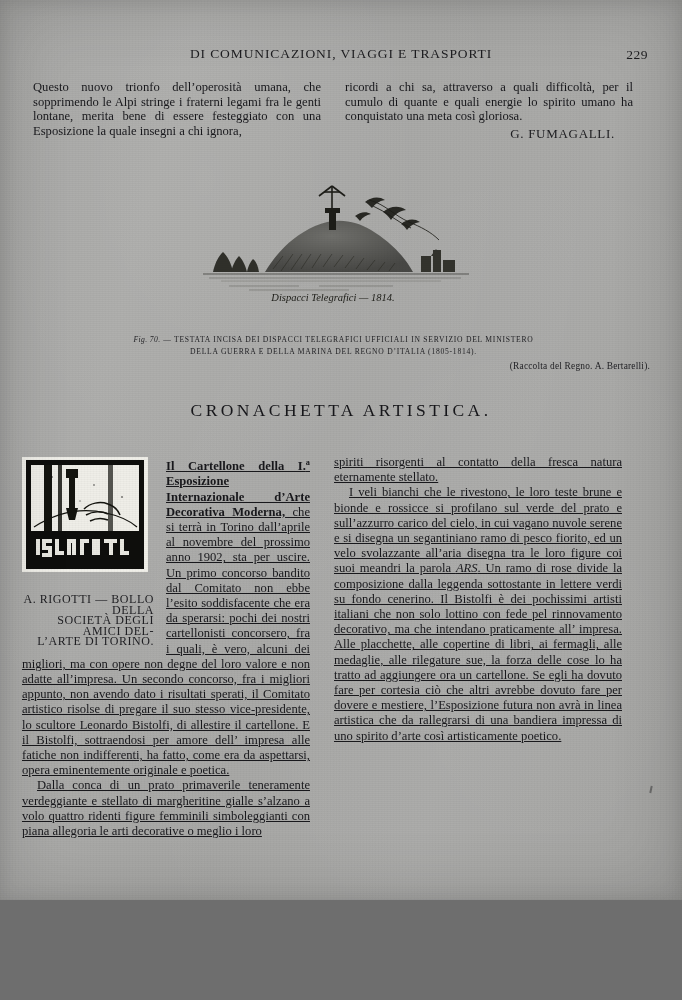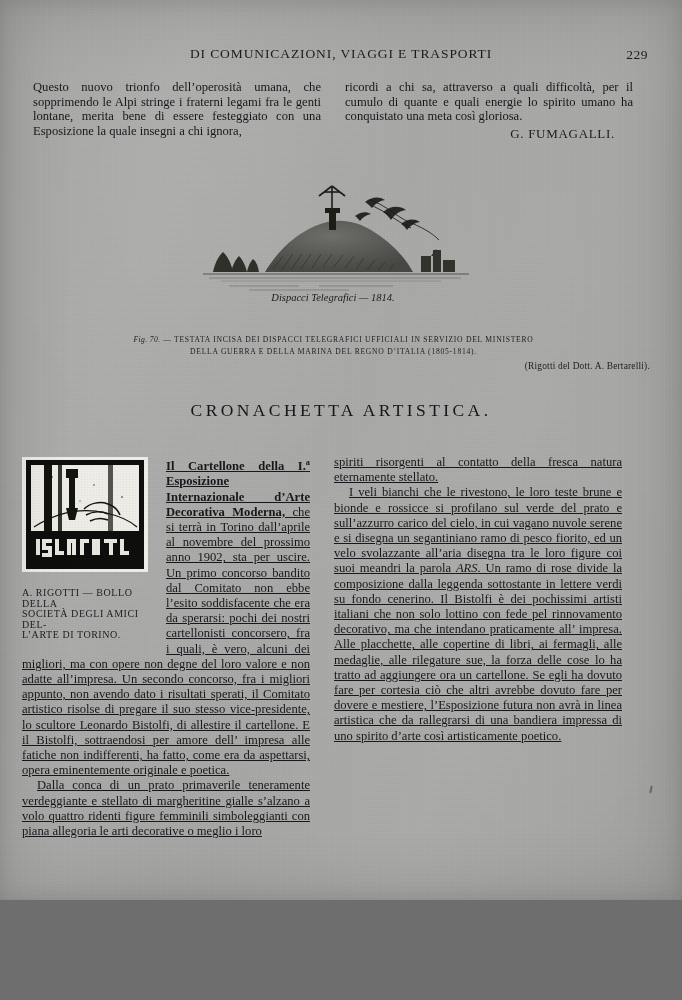--- a/index.html
+++ b/index.html
@@ -168,27 +168,27 @@
     float: left;
     width: 134px;
     margin: 2px 10px 4px 0;
   }
   .woodcut {
     width: 126px;
     height: 115px;
     display: block;
   }
   .woodcut-caption {
-    margin-top: 16px;
+    margin-top: 22px;
     width: 132px;
-    font-size: 10px;
+    font-size: 12px;
     line-height: 10.5px;
     letter-spacing: 0.55px;
     text-transform: uppercase;
-    text-align: left;
+    text-align: right;
     color: #1e1e22;
   }
   .bold { font-weight: bold; }
   .ital { font-style: italic; }
   .sup { font-size: 0.66em; vertical-align: super; }
 
   
   .stray-mark {
     position: absolute;
     right: 30px;
@@ -300,21 +300,21 @@
         <path d="M80 122 L180 122"></path>
       </g>
 
       <text x="164" y="133" text-anchor="middle" font-family="Liberation Serif, serif" font-size="10.5" font-style="italic" fill="#1b1b16">Dispacci Telegrafici — 1814.</text>
     </svg>
 
     <div class="fig-caption">
       <span class="fignum">Fig. 70.</span>
       <span>— Testata incisa dei dispacci telegrafici ufficiali in servizio del Ministero</span><br>
       <span>della Guerra e della Marina del Regno d’Italia (1805-1814).</span>
-      <div class="fig-credit">(Rigotti del Dott. A. Bertarelli).</div>
+      <div class="fig-credit">(Raccolta del Regno. A. Bertarelli).</div>
     </div>
   </div>
 
   <div class="section-heading">Cronachetta artistica.</div>
 
   <div class="body-cols">
 
     <div class="col">
       <div class="woodcut-wrap">
         <svg class="woodcut" viewBox="0 0 126 115">

